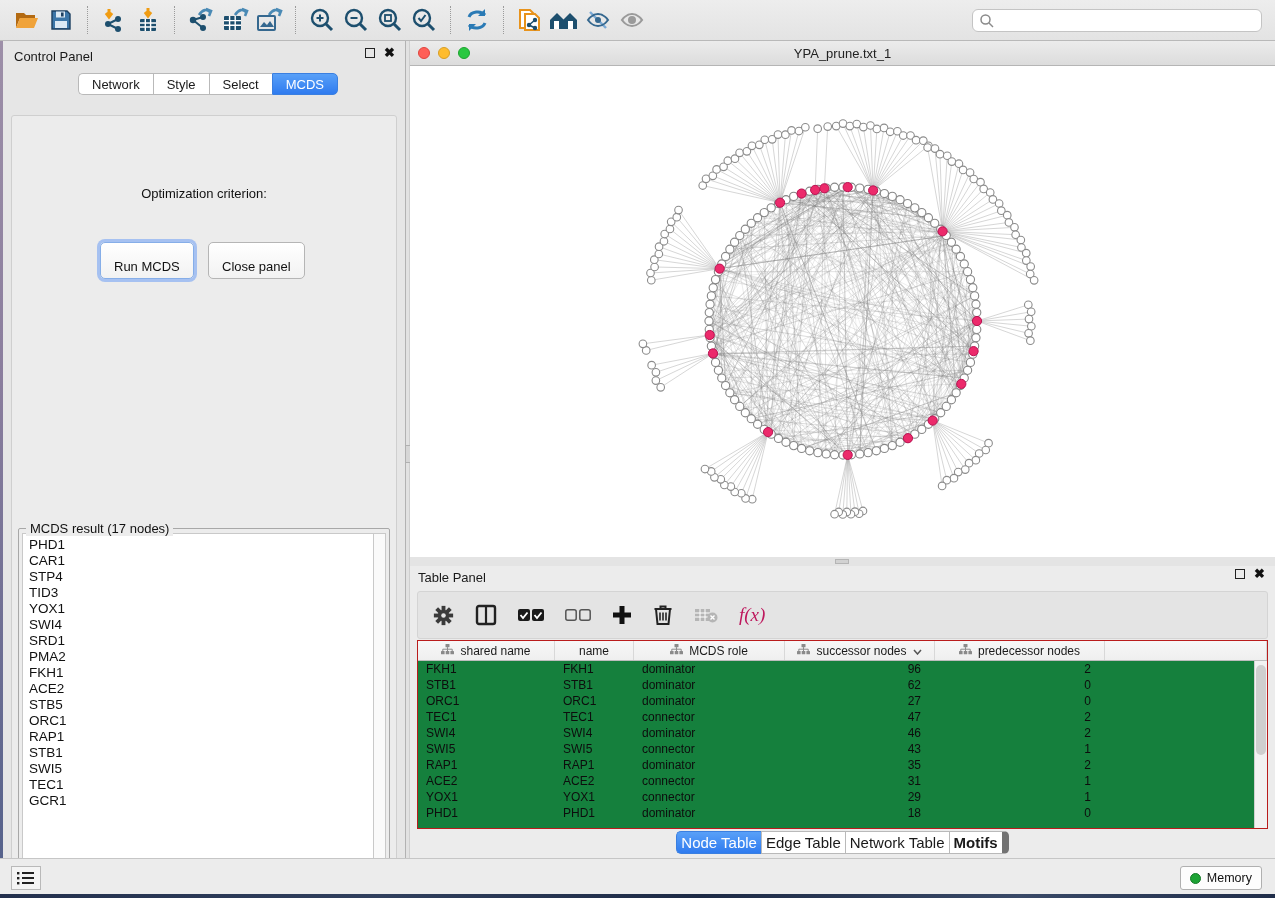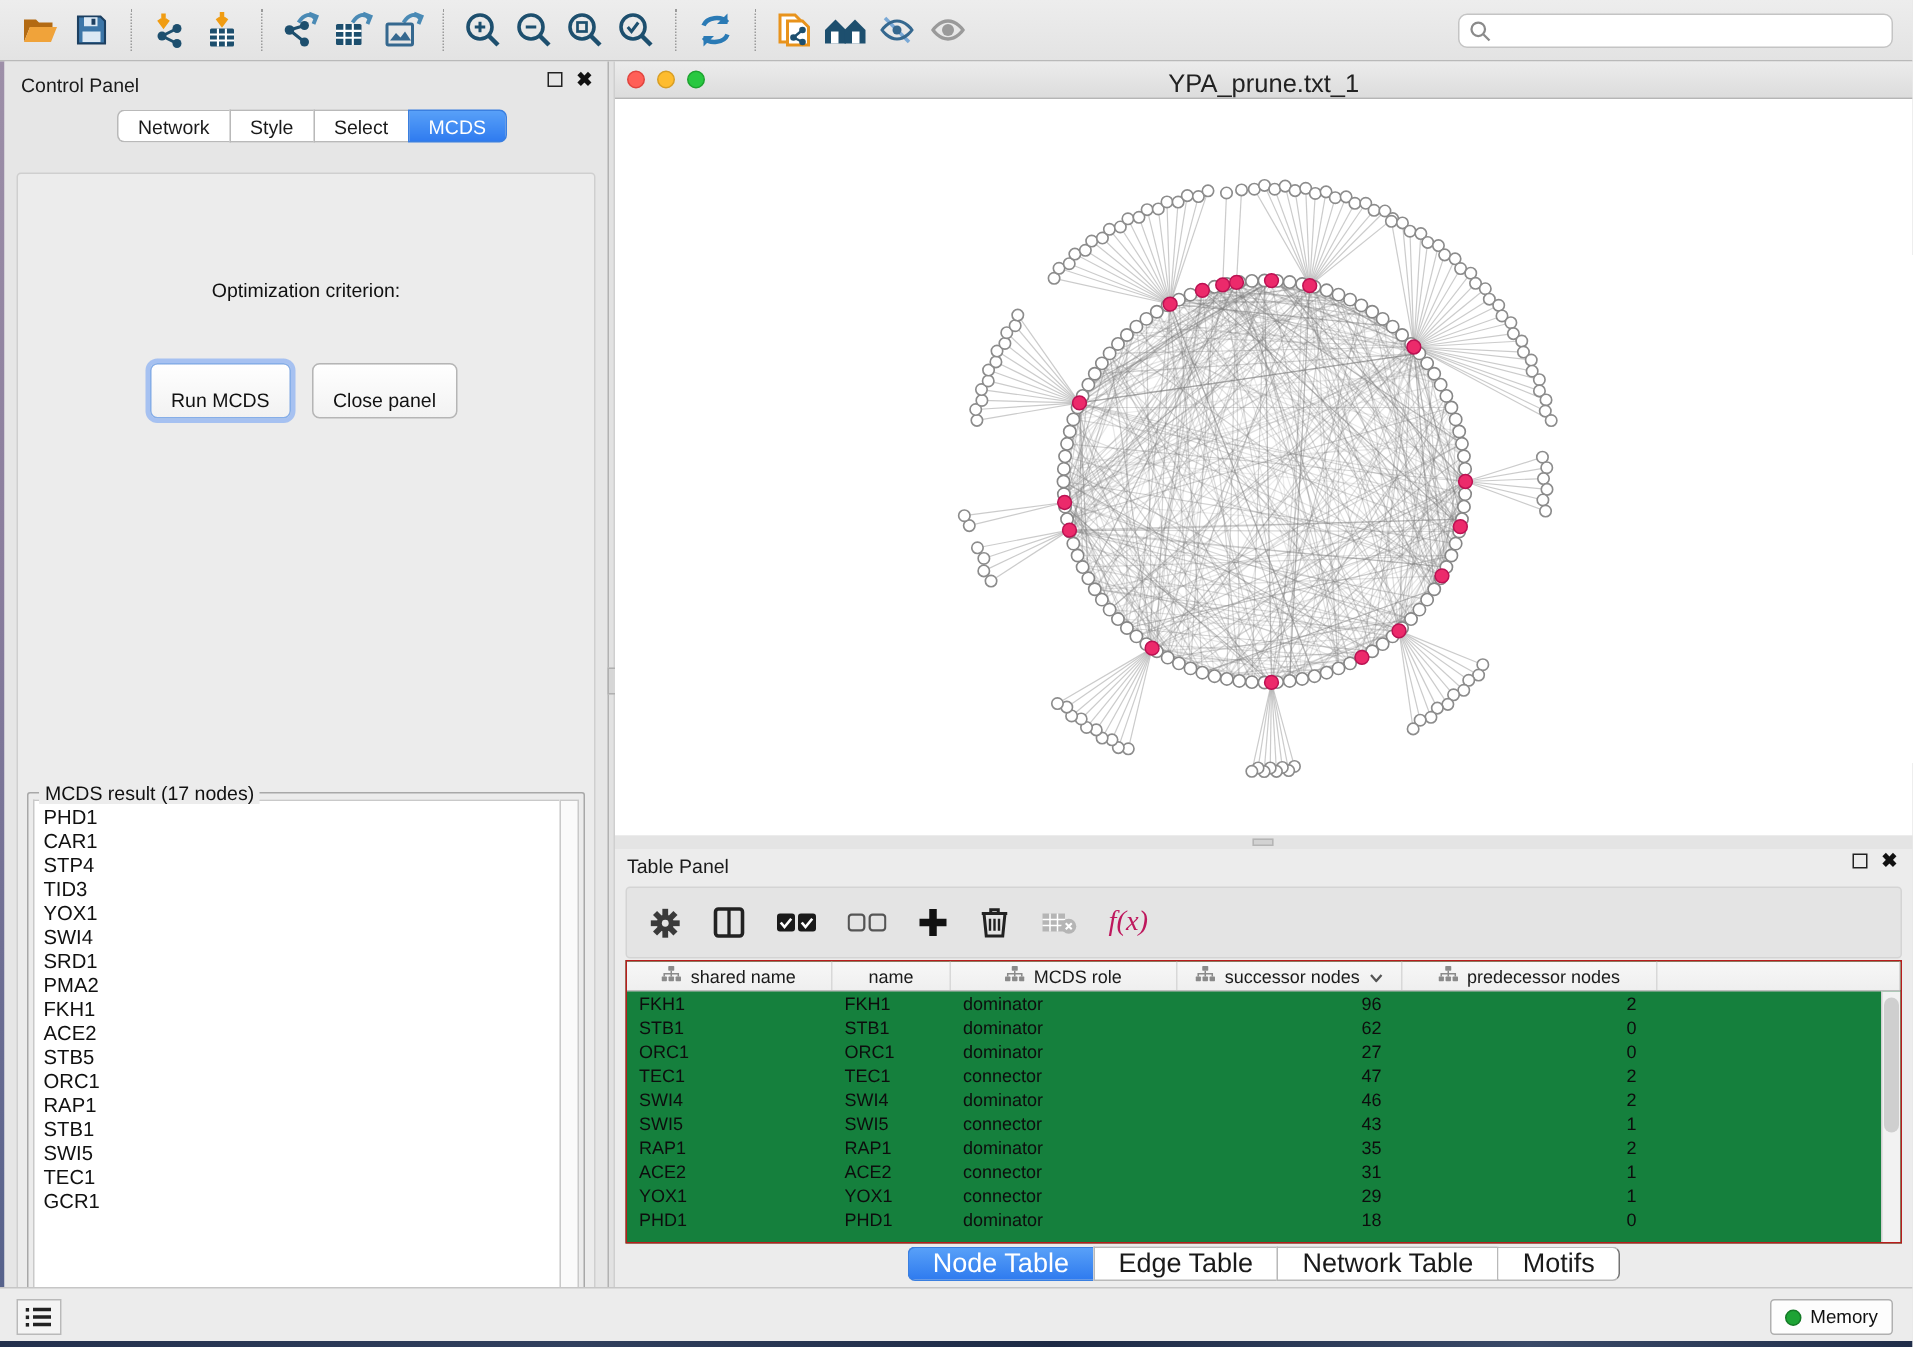--- a/index.html
+++ b/index.html
@@ -73,21 +73,21 @@
   .h-splitter { position:absolute; left:410px; top:557px; width:865px; height:9px; background:#e4e4e4; }
   .h-grip { position:absolute; left:425px; top:2px; width:14px; height:5px; background:#d2d2d2;
     border:1px solid #b5b5b5; }
 
   
   .net-window { position:absolute; left:410px; top:41px; width:865px; height:516px; }
   .net-titlebar { position:absolute; left:0; top:0; width:100%; height:25px;
     background:linear-gradient(#ececec,#dcdcdc); border-bottom:1px solid #b5b5b5; }
   .traffic { position:absolute; left:8px; top:6px; display:flex; gap:8px; }
   .tl { width:12px; height:12px; border-radius:50%; }
-  .net-title { position:absolute; width:100%; text-align:center; top:5px; font-size:17px; color:#222; }
+  .net-title { position:absolute; width:100%; text-align:center; top:5px; font-size:13px; color:#222; }
   .net-canvas { position:absolute; left:0; top:25px; width:865px; height:491px; background:#fff; }
 
   
   .table-panel { position:absolute; left:410px; top:566px; width:865px; height:292px; background:#ececec; }
   .tp-title { position:absolute; left:8px; top:4px; font-size:13px; color:#1a1a1a; }
   .tp-toolbar { position:absolute; left:7px; top:25px; right:7px; height:48px;
     background:#e4e4e4; border:1px solid #d4d4d4; border-radius:3px;
     display:flex; align-items:center; gap:21px; padding-left:15px; }
   .tp-tool { display:flex; align-items:center; justify-content:center; }
   .fx { font-family:"Liberation Serif", serif; font-style:italic; font-size:19px; color:#be185d; }
@@ -99,24 +99,24 @@
     color:#1a1a1a; border-right:1px solid #d8d8d8; overflow:hidden; }
   .trow { display:grid; grid-template-columns:137px 79px 151px 150px 170px 1fr; height:16px; }
   .td { font-size:12px; color:#0d0d0d; line-height:16px; white-space:nowrap; overflow:hidden; }
   .td.l { text-align:left; padding-left:8px; }
   .td.r { text-align:right; padding-right:14px; }
   .tscroll { position:absolute; right:0; top:20px; width:13px; bottom:0; background:#f2f2f2;
     border-left:1px solid #d0d0d0; }
   .tthumb { position:absolute; left:1px; right:1px; top:4px; height:90px; background:#cfcfcf;
     border-radius:5px; }
   .tp-tabs { position:absolute; left:0; right:0; top:265px; display:flex; justify-content:center; }
-  .tp-tab { height:23px; padding:0 16px; background:#fff; border:1px solid #b9b9b9; border-right:none;
-    font-size:18px; color:#1a1a1a; display:flex; align-items:center; }
+  .tp-tab { height:23px; padding:0 4px; background:#fff; border:1px solid #b9b9b9; border-right:none;
+    font-size:15px; color:#1a1a1a; display:flex; align-items:center; }
   .tp-tab:first-child { border-radius:5px 0 0 5px; }
-  .tp-tab:last-child { border-right:1px solid #737373; border-radius:0 5px 5px 0; }
+  .tp-tab:last-child { border-right:7px solid #737373; border-radius:0 5px 5px 0;font-weight:bold; }
   .tp-tab.sel { background:linear-gradient(#58a0f8,#2f7bef); color:#fff; border-color:#3a7fe0; }
 
   
   .status-bar { position:absolute; left:0; top:858px; width:1275px; height:36px; background:#ececec;
     border-top:1px solid #c6c6c6; }
   .list-btn { position:absolute; left:11px; top:7px; width:30px; height:24px; background:#f4f4f4;
     border:1px solid #b9b9b9; display:flex; align-items:center; justify-content:center; }
   .memory-btn { position:absolute; right:13px; top:7px; height:24px; background:#fdfdfd;
     border:1px solid #b0b0b0; border-radius:3px; display:flex; align-items:center; gap:6px;
     padding:0 9px; font-size:12.5px; color:#111; }

